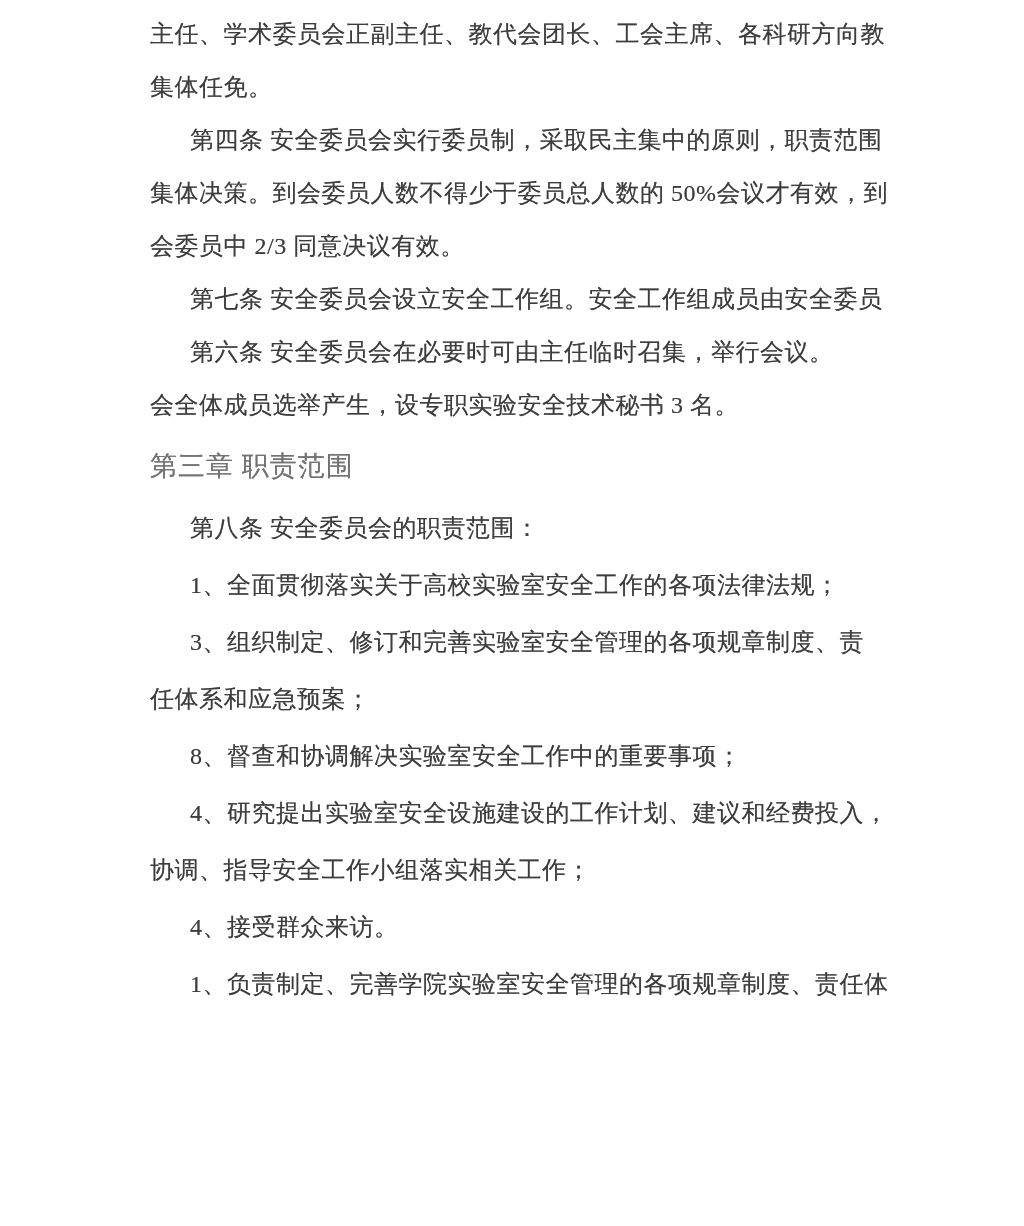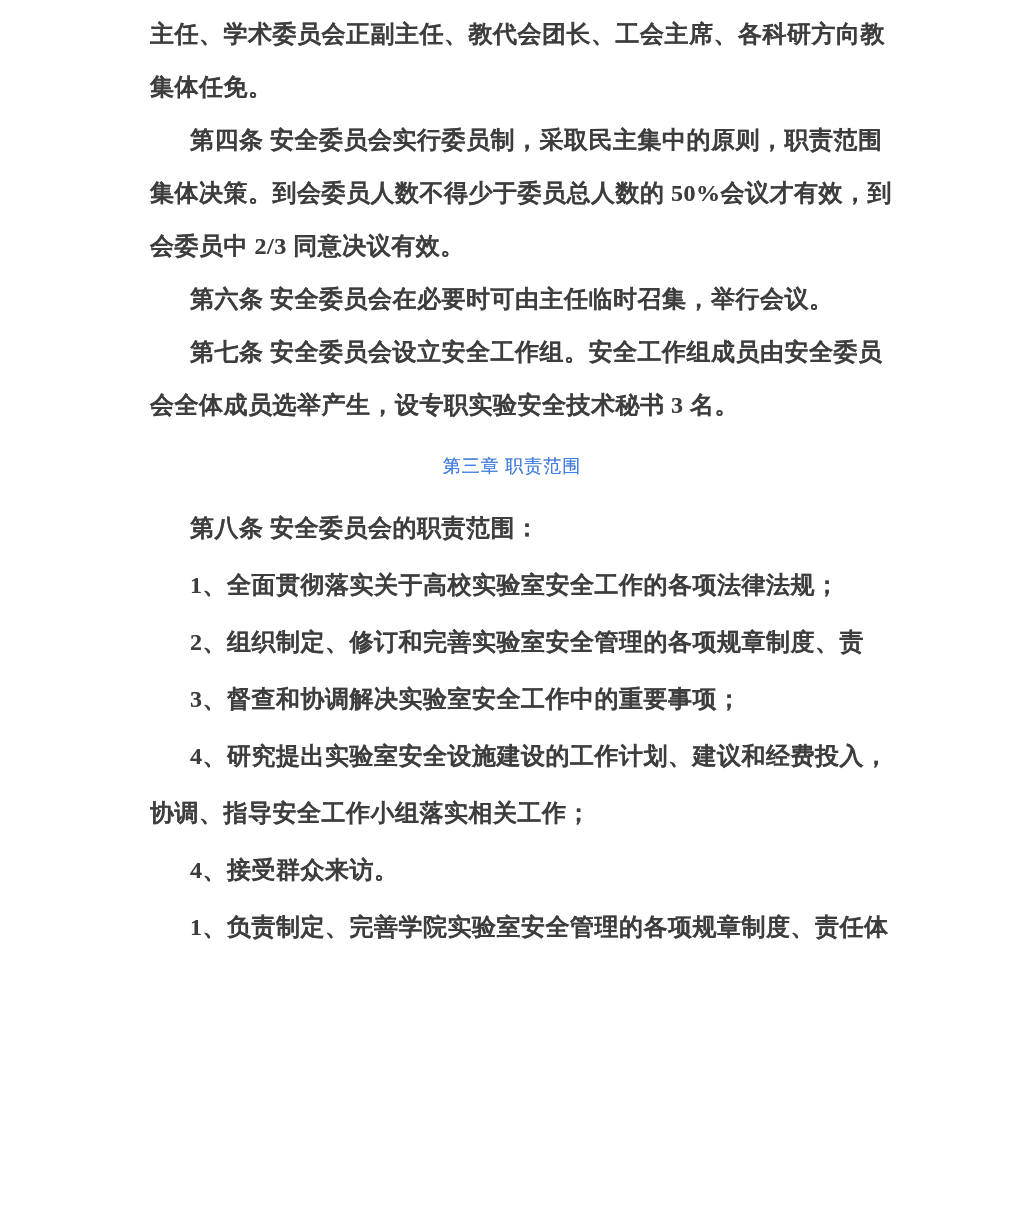--- a/index.html
+++ b/index.html
@@ -16,59 +16,59 @@
     left: 150px;
     top: 8px;
     width: 724px;
     color: #3d3d3d;
   }
   .line {
     font-size: 24px;
     white-space: nowrap;
     letter-spacing: 0.5px;
     text-shadow: 0 0 0.6px #8a8a8a; 
-    font-weight: bold;
   }
   .block-top .line   { line-height: 53px; }
   .block-bottom .line{ line-height: 57px; }
   .indent { padding-left: 40px; }  
   .flush  { padding-left: 0; }
   .chapter-heading {
     height: 68px;
     line-height: 68px;
-    text-align: center;
-    font-size: 18px;
+    text-align: left;
+    font-size: 27px;
     letter-spacing: 1px;
     white-space: nowrap;
-    color: #3b82f6;
+    color: #737373;
     text-shadow: 0 0 0.6px #8a8a8a;
   }
 </style>
 </head>
 <body>
 
 <div class="doc">
 
   <div class="block-top">
     <div class="line flush">主任、学术委员会正副主任、教代会团长、工会主席、各科研方向教</div>
     <div class="line flush">集体任免。</div>
     <div class="line indent">第四条 安全委员会实行委员制，采取民主集中的原则，职责范围</div>
     <div class="line flush">集体决策。到会委员人数不得少于委员总人数的 50%会议才有效，到</div>
     <div class="line flush">会委员中 2/3 同意决议有效。</div>
+    <div class="line indent">第七条 安全委员会设立安全工作组。安全工作组成员由安全委员</div>
     <div class="line indent">第六条 安全委员会在必要时可由主任临时召集，举行会议。</div>
-    <div class="line indent">第七条 安全委员会设立安全工作组。安全工作组成员由安全委员</div>
     <div class="line flush">会全体成员选举产生，设专职实验安全技术秘书 3 名。</div>
   </div>
 
   <div class="chapter-heading">第三章 职责范围</div>
 
   <div class="block-bottom">
     <div class="line indent">第八条 安全委员会的职责范围：</div>
     <div class="line indent">1、全面贯彻落实关于高校实验室安全工作的各项法律法规；</div>
-    <div class="line indent">2、组织制定、修订和完善实验室安全管理的各项规章制度、责</div>
-    <div class="line indent">3、督查和协调解决实验室安全工作中的重要事项；</div>
+    <div class="line indent">3、组织制定、修订和完善实验室安全管理的各项规章制度、责</div>
+    <div class="line flush">任体系和应急预案；</div>
+    <div class="line indent">8、督查和协调解决实验室安全工作中的重要事项；</div>
     <div class="line indent">4、研究提出实验室安全设施建设的工作计划、建议和经费投入，</div>
     <div class="line flush">协调、指导安全工作小组落实相关工作；</div>
     <div class="line indent">4、接受群众来访。</div>
     <div class="line indent">1、负责制定、完善学院实验室安全管理的各项规章制度、责任体</div>
   </div>
 
 </div>
 
 </body></html>

